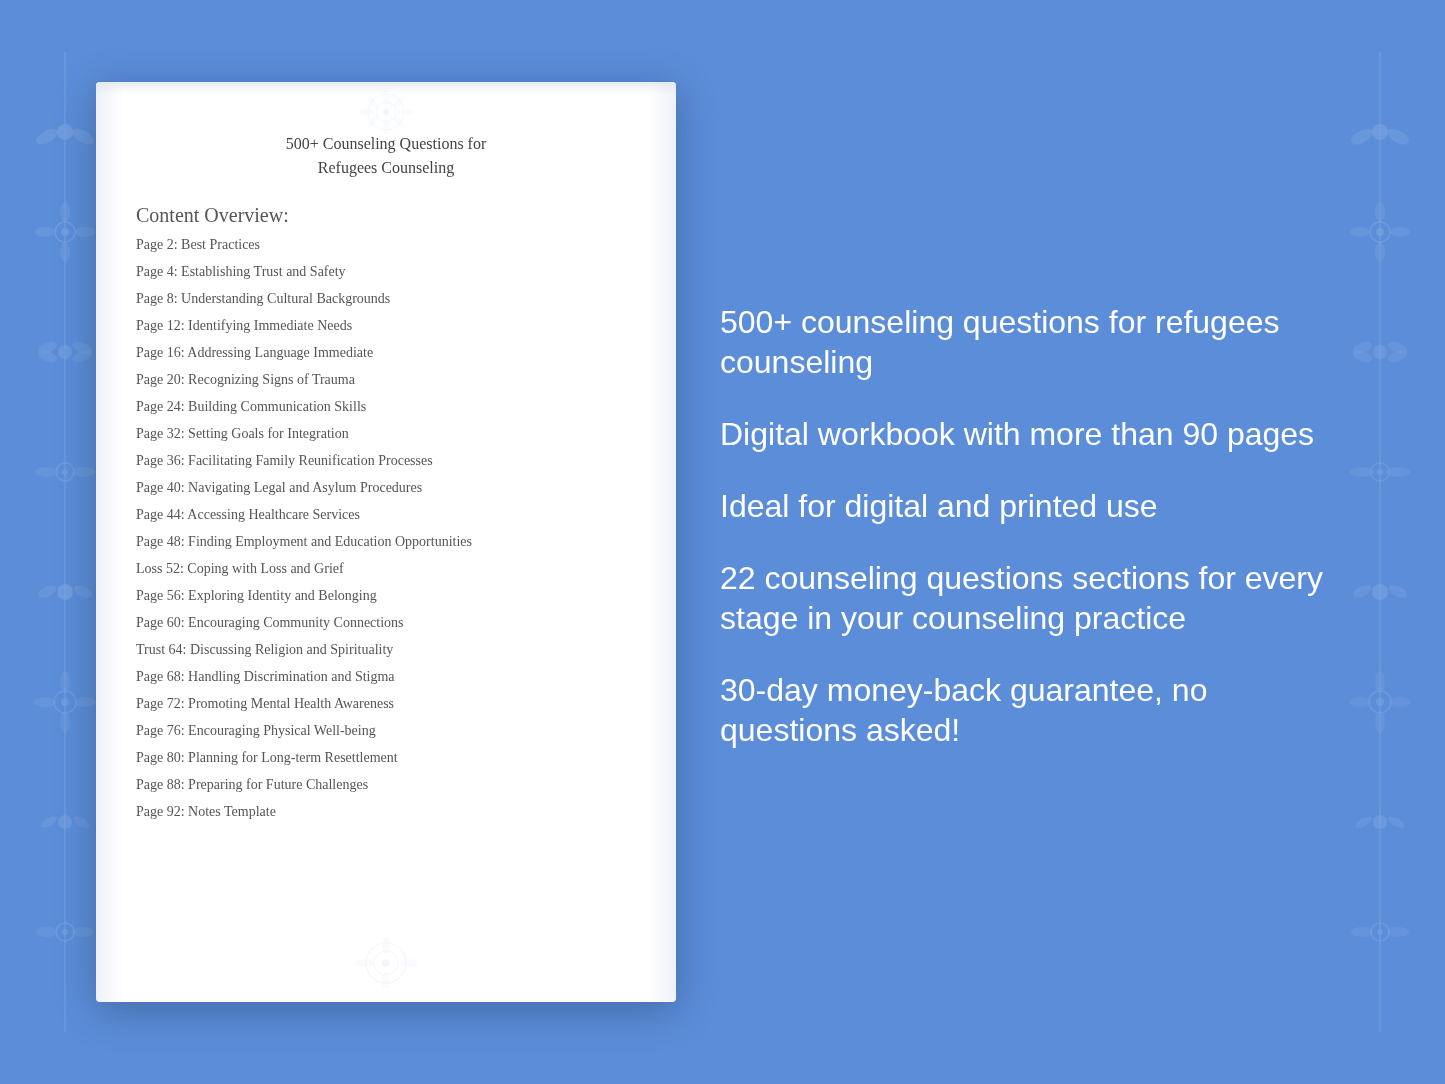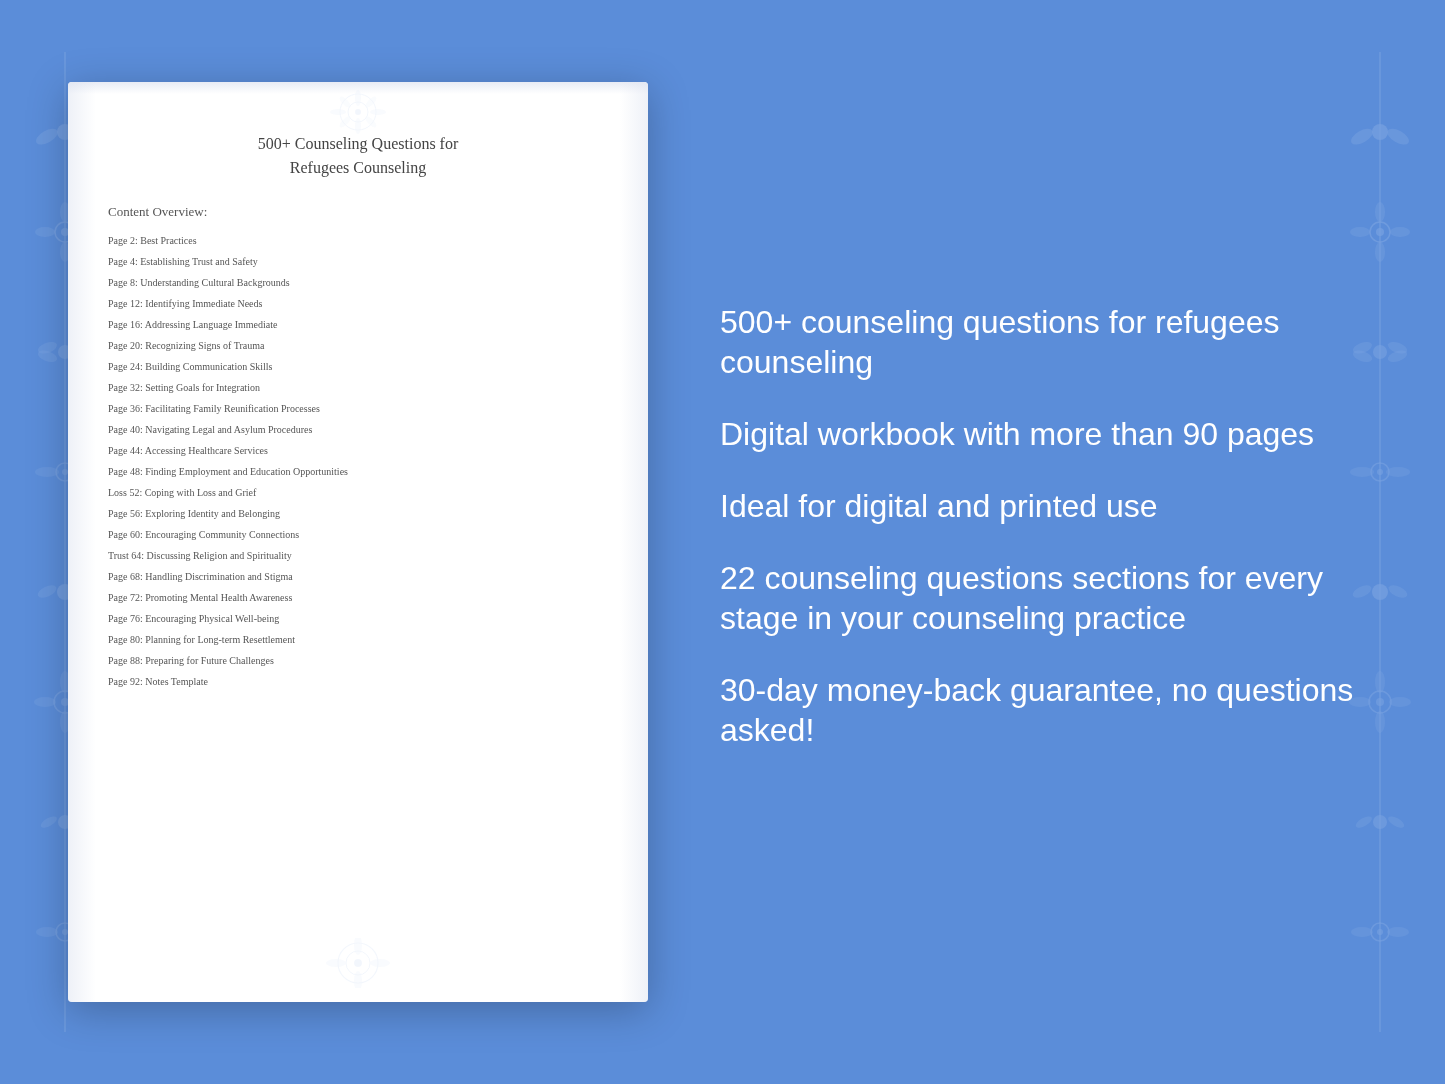--- a/index.html
+++ b/index.html
@@ -32,22 +32,22 @@
     }
     .floral-left { left: 0; }
     .floral-right { right: 0; }
 
     .main-content {
       display: flex;
       align-items: center;
       justify-content: center;
       width: 100%;
       height: 100%;
-      padding: 40px 68px;
-      gap: 72px;
+      padding: 40px 96px;
+      gap: 44px;
     }
 
     
     .document-panel {
       background: white;
       width: 580px;
       min-height: 920px;
       border-radius: 4px;
       box-shadow: 0 8px 40px rgba(0,0,0,0.25);
       padding: 40px 40px 50px 40px;
@@ -69,33 +69,33 @@
       font-size: 16px;
       font-weight: 400;
       color: #444;
       line-height: 1.5;
       margin-bottom: 24px;
       margin-top: 10px;
       font-family: Georgia, serif;
     }
 
     .content-overview-label {
-      font-size: 13px;
+      font-size: 20px;
       color: #555;
       font-weight: 400;
-      margin-bottom: 10px;
+      margin-bottom: 4px;
       font-family: Georgia, serif;
     }
 
     .toc-list {
       list-style: none;
     }
 
     .toc-item {
-      font-size: 10px;
+      font-size: 14px;
       color: #555;
       padding: 3px 0;
       font-family: Georgia, serif;
       line-height: 1.5;
     }
 
     .toc-item span.page-num {
       color: #555;
       font-weight: 400;
     }

